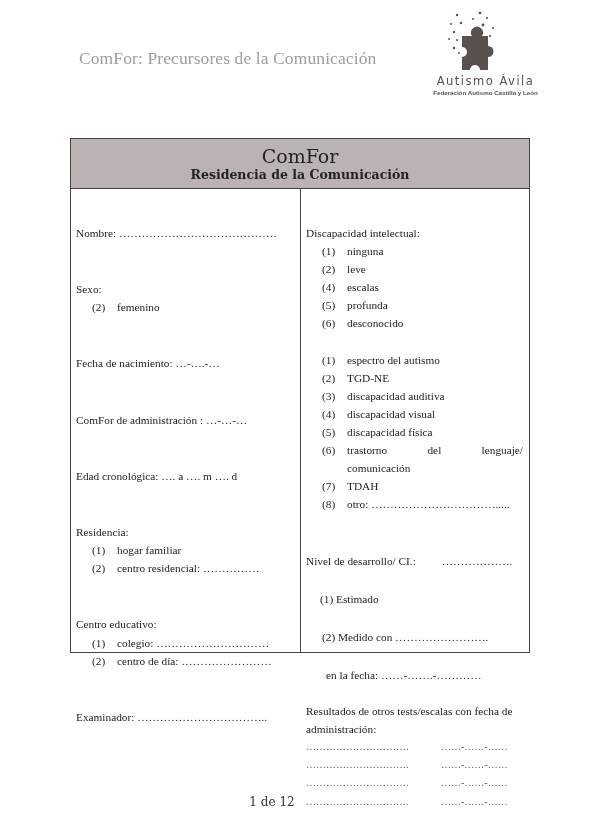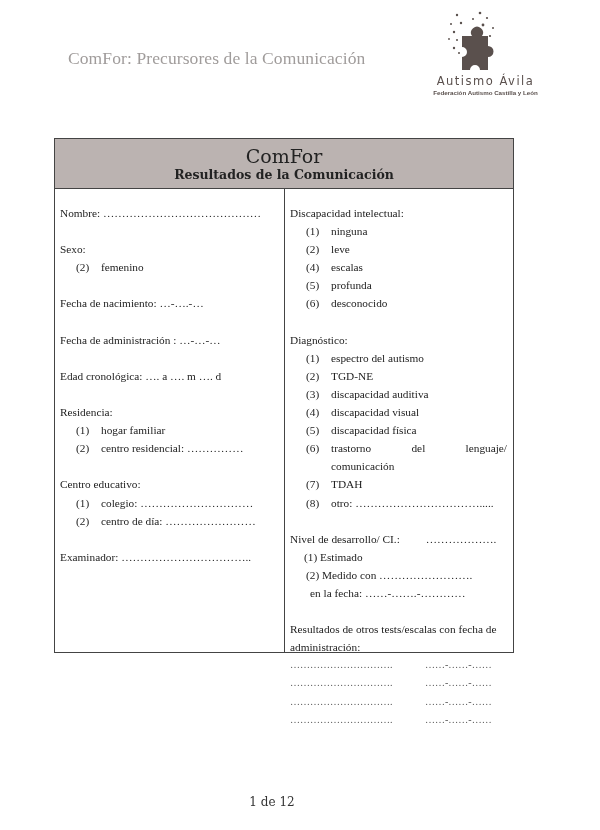--- a/index.html
+++ b/index.html
@@ -1,34 +1,34 @@
 <!DOCTYPE html>
 <html><head>
 <meta charset="utf-8">
 <style>
   html, body { margin:0; padding:0; background:#ffffff; }
   body { width:600px; height:830px; position:relative; overflow:hidden;
          font-family:"DejaVu Serif","Liberation Serif",serif; color:#222; }
-  .page-header-title { position:absolute; left:68px; top:48px; font-family:"Liberation Serif",serif;
+  .page-header-title { position:absolute; left:79px; top:48px; font-family:"Liberation Serif",serif;
          font-size:17.5px; color:#a09c9b; letter-spacing:0.1px; }
   .logo { position:absolute; left:423px; top:10px; width:125px; height:90px; }
   .logo svg { position:absolute; left:20px; top:0; }
   .logo-name { position:absolute; left:0; top:64px; width:125px; text-align:center;
          font-family:"DejaVu Sans",sans-serif; font-size:11.5px; color:#5a504d; letter-spacing:1.5px; }
   .logo-sub { position:absolute; left:0; top:79px; width:125px; text-align:center;
          font-family:"Liberation Sans",sans-serif; font-weight:bold; font-size:6.2px; color:#5a504d; }
-  .form-table { position:absolute; left:54px; top:138px; width:460px; height:515px;
+  .form-table { position:absolute; left:70px; top:138px; width:460px; height:515px;
          border:1.3px solid #444; box-sizing:border-box; }
   .form-header { height:50px; background:#bbb3b1; border-bottom:1.3px solid #444; text-align:center; box-sizing:border-box; }
   .form-title { display:block; font-family:"DejaVu Serif",serif; font-size:19px; padding-top:6px; line-height:22px; color:#222; }
   .form-subtitle { display:block; font-family:"DejaVu Serif",serif; font-weight:bold; font-size:12.5px; line-height:16px; color:#222; }
   .col { position:absolute; top:50px; bottom:0; box-sizing:border-box; font-size:11.3px; line-height:18.1px; font-family:"Liberation Serif",serif; }
   .col-left { left:0; width:230px; border-right:1.3px solid #444; padding:15px 0 0 5px; }
   .col-right { left:230px; right:0; padding:15px 4px 0 5px; }
-  .fl { white-space:nowrap; }
+  .fl { white-space:nowrap;margin-top:20px; }
   .opt { padding-left:16px; white-space:nowrap; }
   .opt .num { display:inline-block; width:25px; }
   .gap { height:18.1px; }
   .cont { padding-left:41px; }
   .ind1 { padding-left:14px; }
   .ind2 { padding-left:16px; }
   .ind3 { padding-left:20px; }
   .res-row { display:flex; white-space:nowrap; font-size:10px; color:#555; }
   .res-row .a { width:135px; }
   .page-number { position:absolute; left:0; width:544px; top:795px; text-align:center;
@@ -59,32 +59,32 @@
       <path d="M19 26 H29 a6 6 0 1 1 10 0 H45 V36 a5.5 5.5 0 1 1 0 11 V60 H37 a5 5 0 1 0 -10 0 H19 V47 a5 5 0 1 0 0 -10 Z"></path>
     </g>
   </svg>
   <div class="logo-name">Autismo  Ávila</div>
   <div class="logo-sub">Federación Autismo Castilla y León</div>
 </div>
 
 <div class="form-table">
   <div class="form-header">
     <span class="form-title">ComFor</span>
-    <span class="form-subtitle">Resultados de la Comunicación</span>
+    <span class="form-subtitle">Residencia de la Comunicación</span>
   </div>
 
   <div class="col col-left">
     <div class="fl">Nombre: ……………………………………</div>
     <div class="gap"></div>
     <div class="fl">Sexo:</div>
     <div class="opt"><span class="num">(2)</span><span>femenino</span></div>
     <div class="gap"></div>
     <div class="fl">Fecha de nacimiento:   …-….-…</div>
     <div class="gap"></div>
-    <div class="fl">Fecha de administración :  …-…-…</div>
+    <div class="fl">ComFor de administración :  …-…-…</div>
     <div class="gap"></div>
     <div class="fl">Edad cronológica:     …. a …. m …. d</div>
     <div class="gap"></div>
     <div class="fl">Residencia:</div>
     <div class="opt"><span class="num">(1)</span><span>hogar familiar</span></div>
     <div class="opt"><span class="num">(2)</span><span>centro residencial: ……………</span></div>
     <div class="gap"></div>
     <div class="fl">Centro educativo:</div>
     <div class="opt"><span class="num">(1)</span><span>colegio: …………………………</span></div>
     <div class="opt"><span class="num">(2)</span><span>centro de día: ……………………</span></div>
@@ -93,21 +93,20 @@
   </div>
 
   <div class="col col-right">
     <div class="fl">Discapacidad intelectual:</div>
     <div class="opt"><span class="num">(1)</span><span>ninguna</span></div>
     <div class="opt"><span class="num">(2)</span><span>leve</span></div>
     <div class="opt"><span class="num">(4)</span><span>escalas</span></div>
     <div class="opt"><span class="num">(5)</span><span>profunda</span></div>
     <div class="opt"><span class="num">(6)</span><span>desconocido</span></div>
     <div class="gap"></div>
-    <div class="fl">Diagnóstico:</div>
     <div class="opt"><span class="num">(1)</span><span>espectro del autismo</span></div>
     <div class="opt"><span class="num">(2)</span><span>TGD-NE</span></div>
     <div class="opt"><span class="num">(3)</span><span>discapacidad auditiva</span></div>
     <div class="opt"><span class="num">(4)</span><span>discapacidad visual</span></div>
     <div class="opt"><span class="num">(5)</span><span>discapacidad física</span></div>
     <div class="opt" style="display:flex;">
       <span class="num">(6)</span>
       <span style="flex:1;display:flex;justify-content:space-between;padding-right:2px;">
         <span>trastorno</span>
         <span>del</span>

